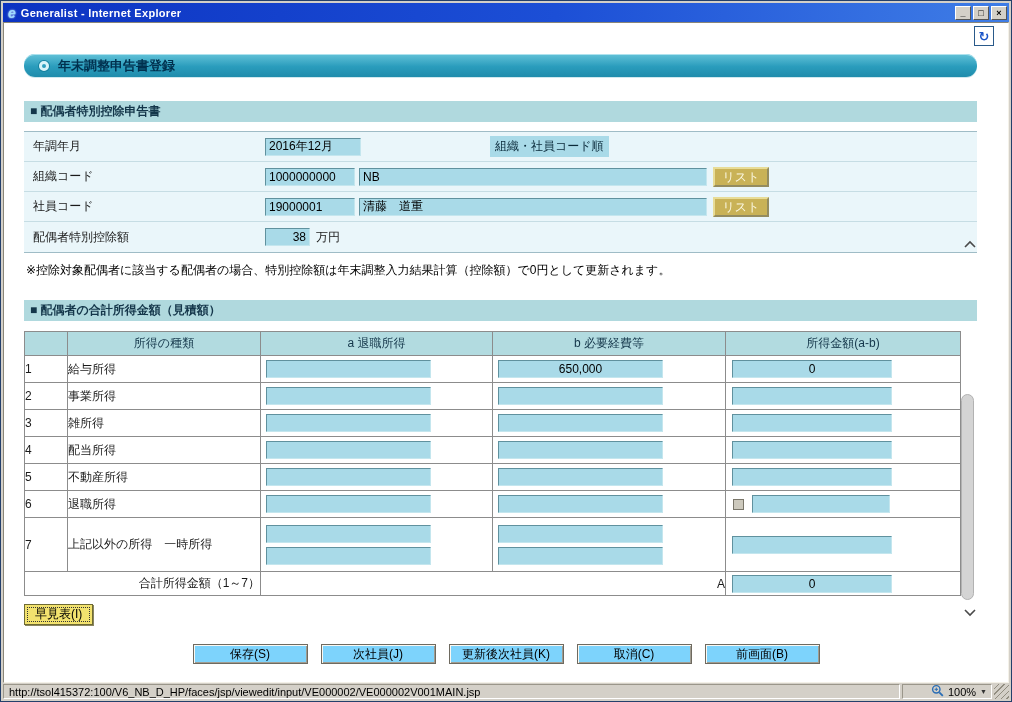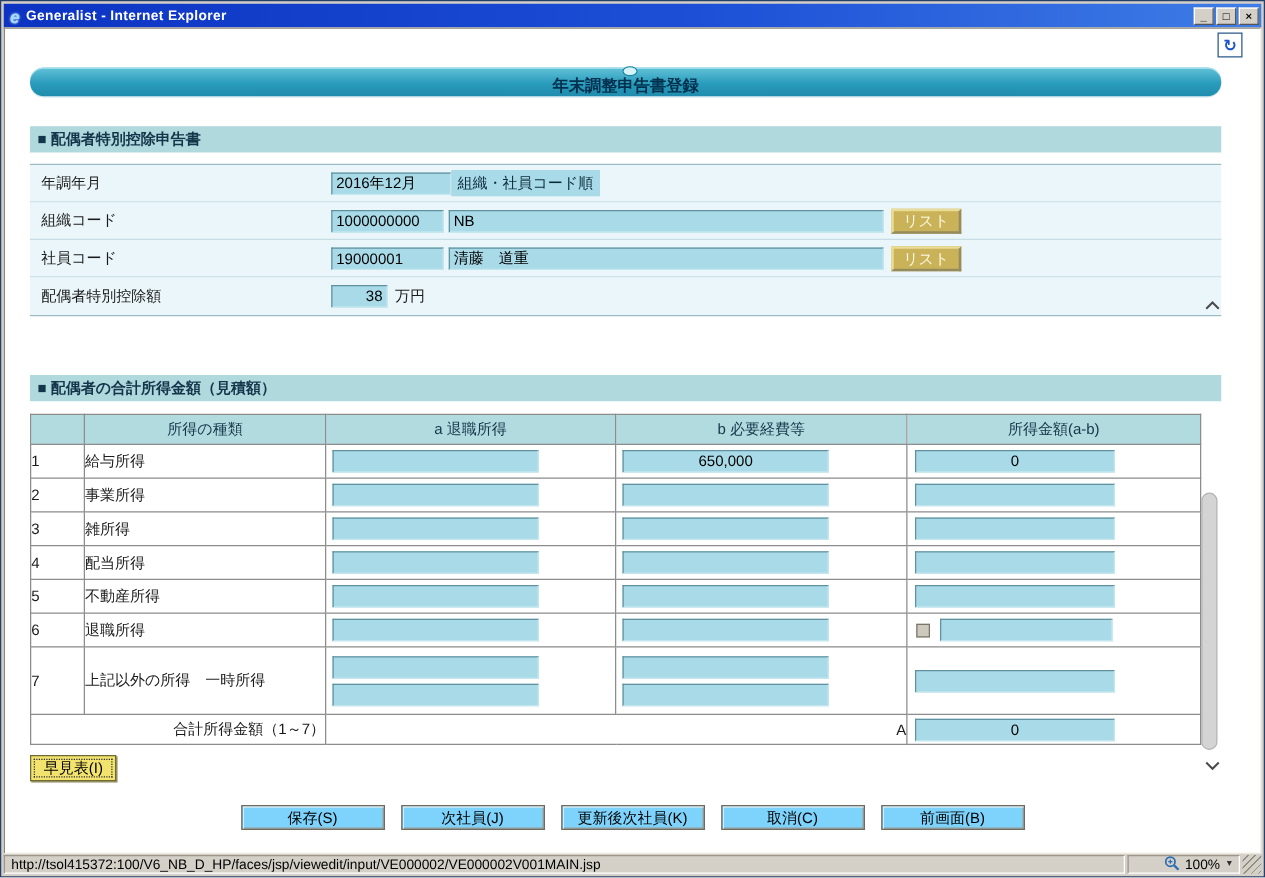--- a/index.html
+++ b/index.html
@@ -18,37 +18,37 @@
     font-size:9px;line-height:10px;padding:0;color:#000;font-family:inherit;font-weight:bold;}
   
   .body{position:absolute;top:21px;left:2px;right:2px;bottom:18px;background:#fff;
     border:1px solid;border-color:#8a8678 #f4f1e8 #f4f1e8 #8a8678;overflow:hidden;}
   .sync{position:absolute;top:3px;right:14px;width:20px;height:20px;background:#fff;
     border:1px solid #2a5a8a;color:#1b55c8;font-size:13px;font-weight:bold;line-height:17px;
     text-align:center;padding:0;font-family:inherit;}
   .ptitle{position:absolute;top:31px;left:20px;width:953px;height:23px;border-radius:11px;
     background:linear-gradient(180deg,#63c2d8 0%,#2a9cbc 55%,#1f8cac 100%);
     display:flex;align-items:center;color:#00304e;font-size:13px;font-weight:bold;
-    box-shadow:inset 0 1px 0 #aee2ee,0 1px 0 #cfe8ee;flex-direction:column;}
+    box-shadow:inset 0 1px 0 #aee2ee,0 1px 0 #cfe8ee;}
   .ring{width:10px;height:10px;border:3px solid #d8f3f8;border-radius:50%;margin:0 9px 0 15px;
     box-shadow:0 0 0 1px #17819f;}
   .sec{position:absolute;left:20px;width:953px;height:21px;background:#b0d9de;color:#14364a;
     font-weight:bold;font-size:12px;line-height:21px;padding-left:6px;}
   .sec1{top:78px;} .sec2{top:277px;}
   
   .fgroup{position:absolute;top:108px;left:20px;width:953px;
     border-top:1px solid #9fbcc6;border-bottom:1px solid #9fbcc6;}
   .frow{height:30px;background:#eaf6fa;display:flex;align-items:center;border-bottom:1px solid #c6dde4;}
   .frow:last-child{border-bottom:none;}
   .flabel{width:241px;flex:none;padding-left:9px;font-size:12px;color:#1a1a1a;}
   .tbox{background:#a9dae8;border:1px solid;border-color:#60919e #c4e6ee #c4e6ee #60919e;height:18px;
     font-size:12px;font-family:inherit;color:#000;padding:0 3px;}
   .w96{width:96px;} .w90{width:90px;} .w348{width:348px;margin-left:4px;}
   .w45{width:45px;text-align:right;}
-  .orderbox{background:#a9dae8;font-size:12px;color:#0a2a3a;padding:2px 5px;}
+  .orderbox{margin-left:129px;background:#a9dae8;font-size:12px;color:#0a2a3a;padding:2px 5px;}
   .list-btn{width:56px;height:20px;margin-left:6px;background:#c9b257;border:2px outset #e8dc96;
     color:#fbf8e2;font-size:12px;font-family:inherit;padding:0;}
   .unit{font-size:12px;margin-left:6px;color:#1a1a1a;}
   .note{position:absolute;top:239px;left:22px;font-size:12px;color:#000;}
   
   .inc{position:absolute;top:308px;left:20px;width:936px;border-collapse:collapse;table-layout:fixed;
     font-size:12px;color:#1a1a1a;}
   .inc th,.inc td{border:1px solid #8c8c8c;padding:0;overflow:hidden;vertical-align:middle;}
   .inc th{background:#b2dbe0;height:24px;font-weight:normal;color:#14364a;}
   .inc td{background:#fff;height:27px;}
@@ -131,20 +131,21 @@
         <input class="tbox w348" value="清藤　道重" style="">
         <button class="list-btn">リスト</button>
       </div>
       <div class="frow">
         <div class="flabel">配偶者特別控除額</div>
         <input class="tbox w45" value="38" style="">
         <span class="unit">万円</span>
       </div>
     </div>
 
+    <div class="note">※控除対象配偶者に該当する配偶者の場合、特別控除額は年末調整入力結果計算（控除額）で0円として更新されます。</div>
 
     <div class="sec sec2">■ 配偶者の合計所得金額（見積額）</div>
 
     <table class="inc">
       <colgroup>
           <col style="width:43px">
           <col style="width:193px">
           <col style="width:232px">
           <col style="width:233px">
           <col style="width:235px">

